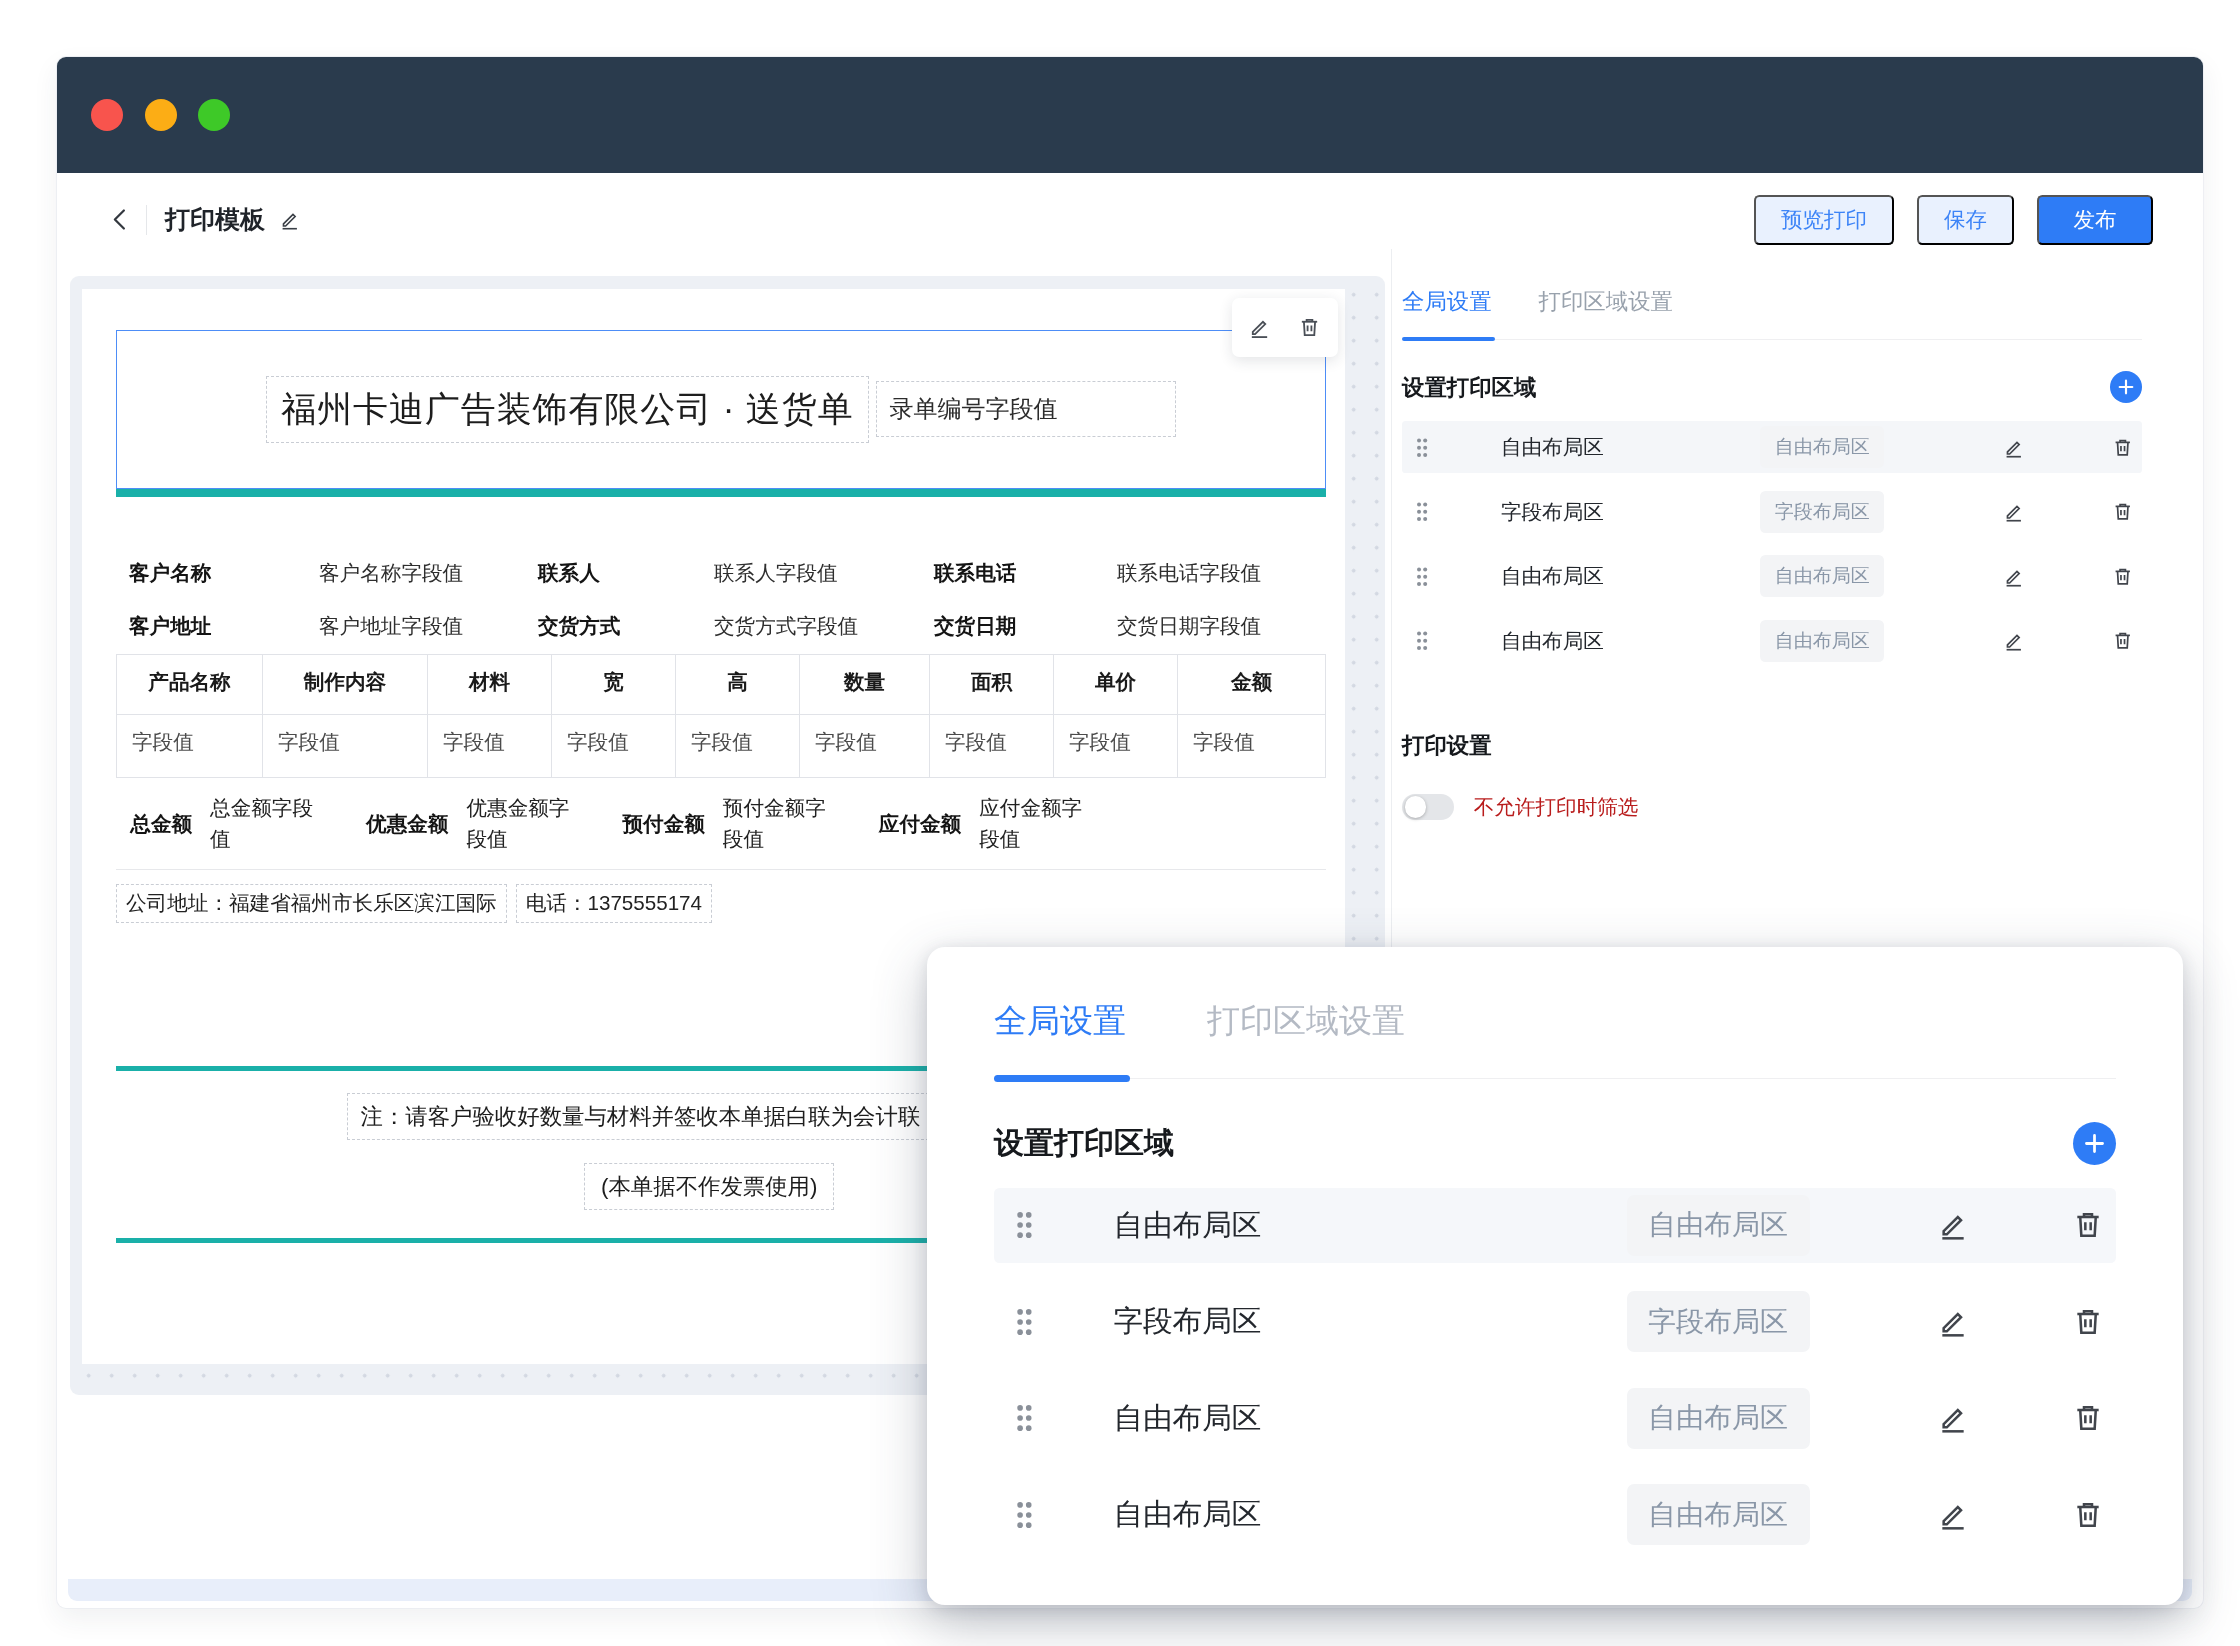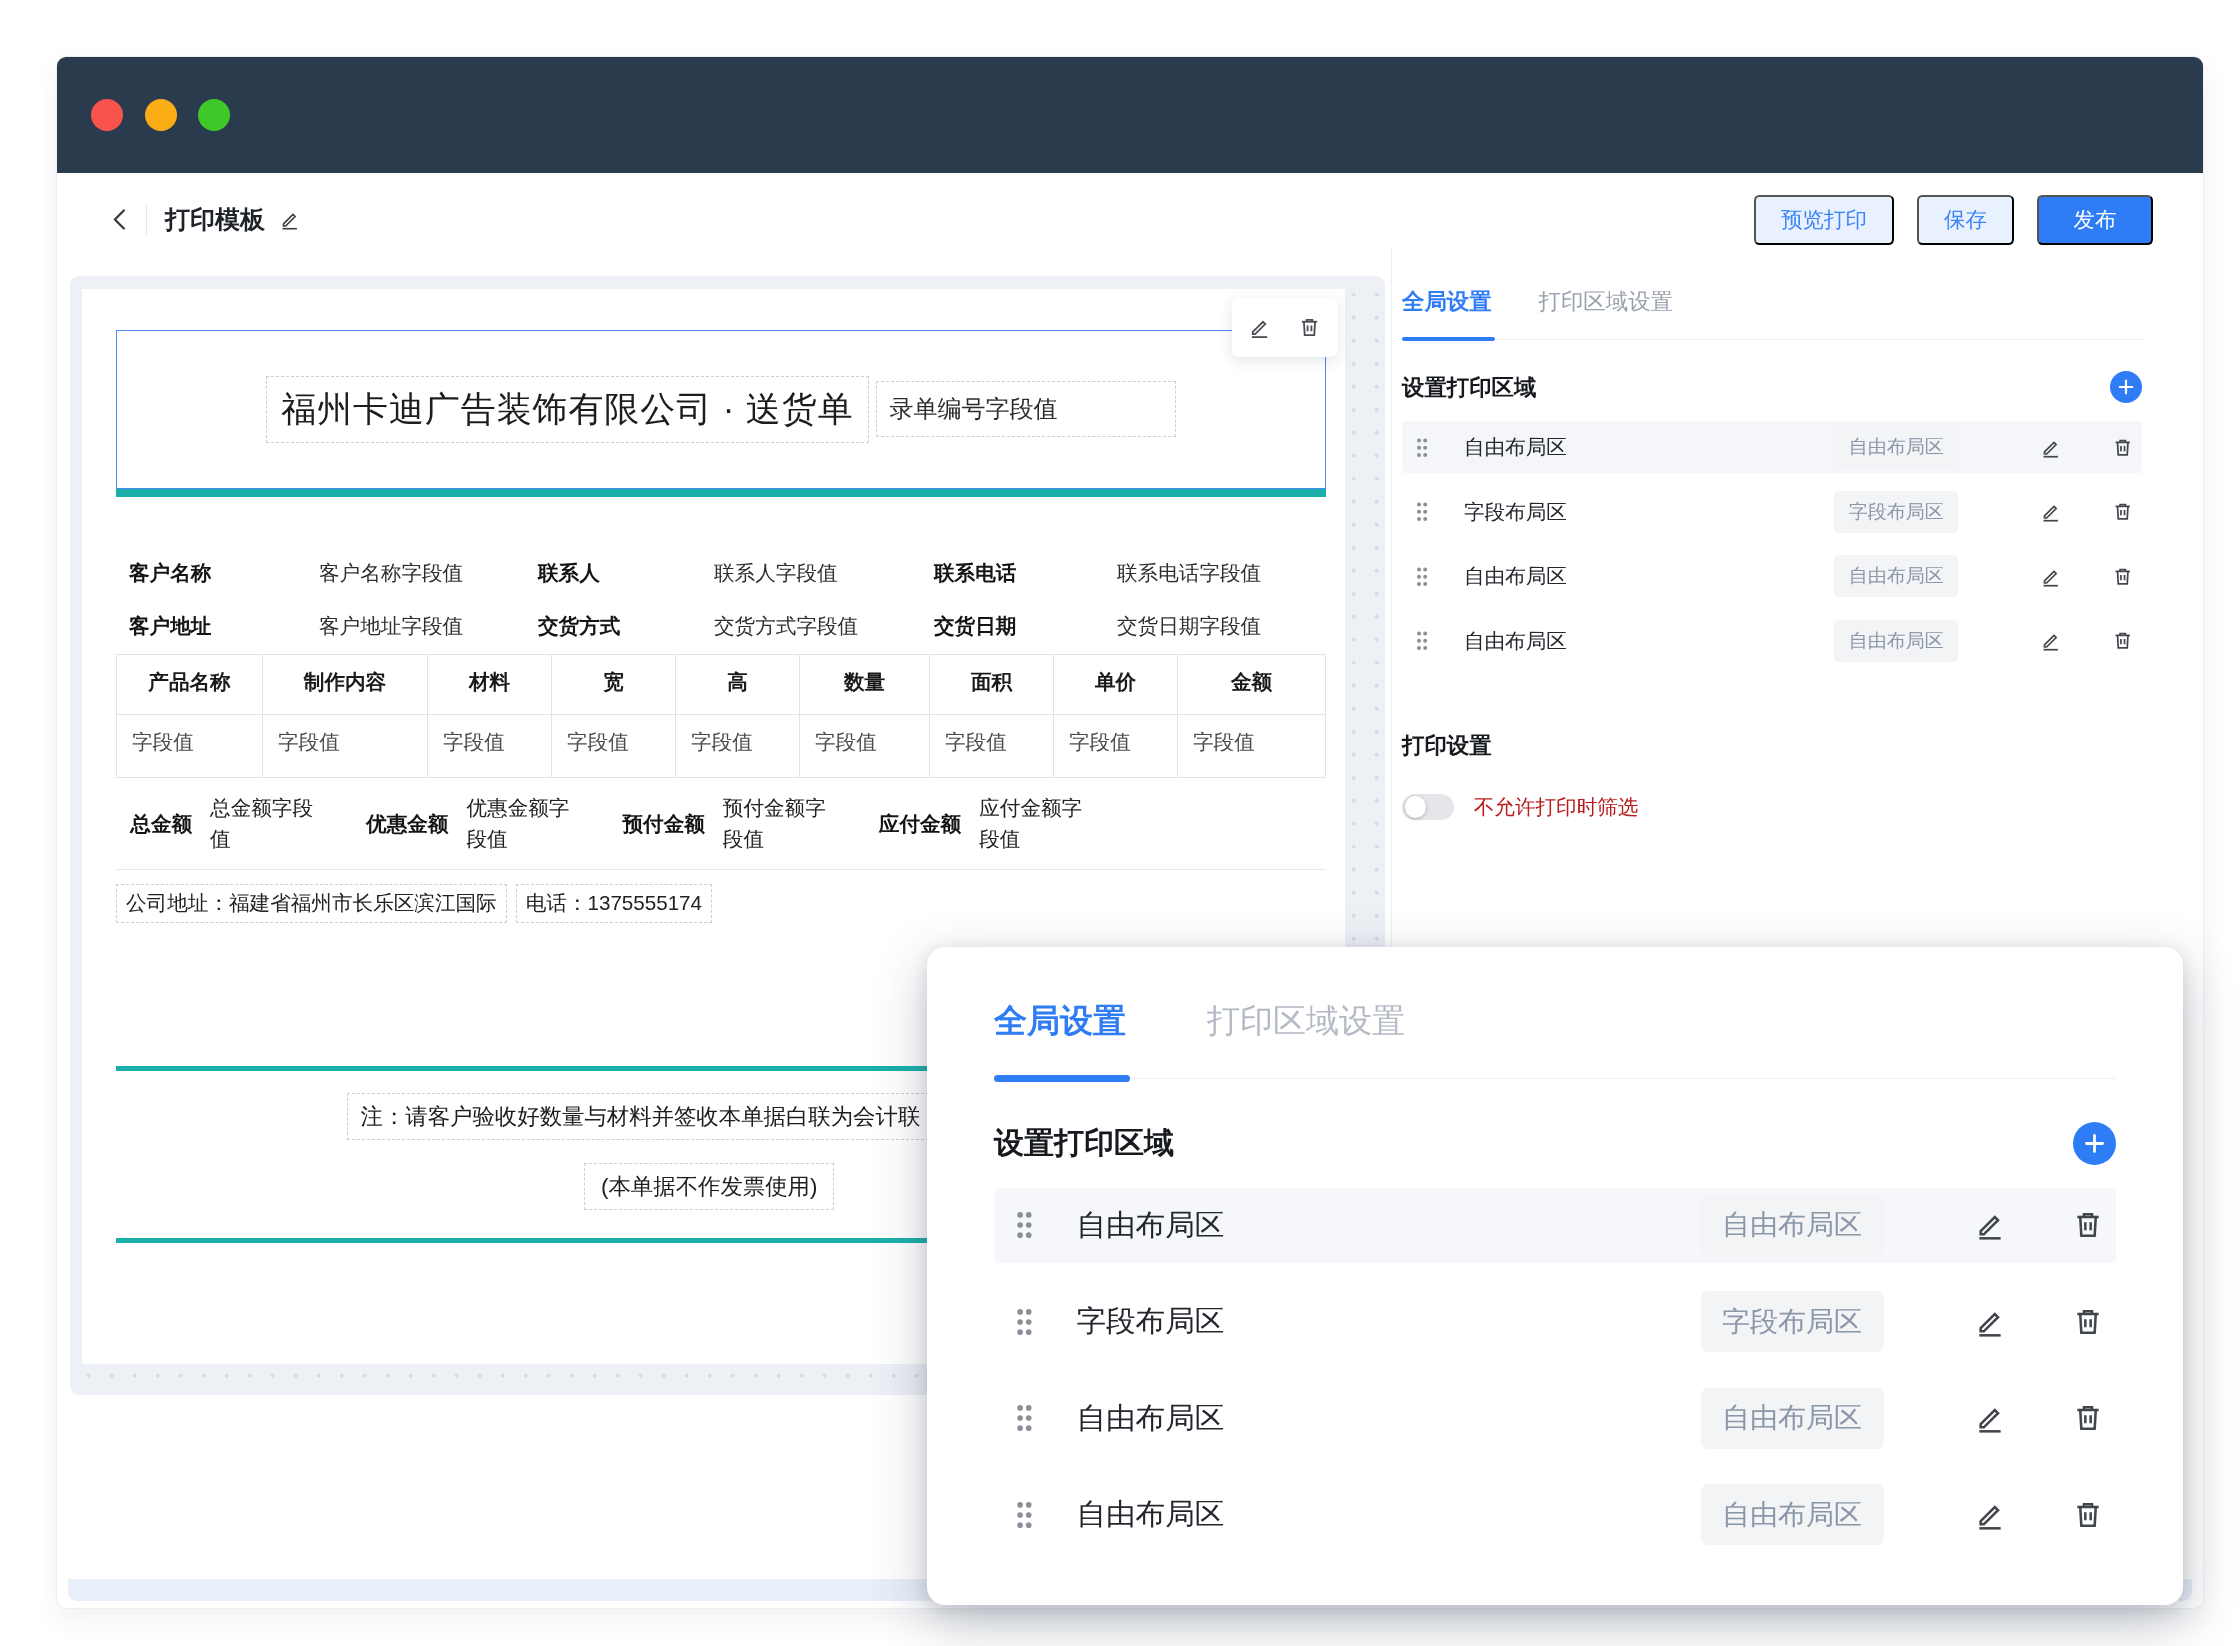--- a/index.html
+++ b/index.html
@@ -74,32 +74,32 @@
   .note2 { position:absolute; left:502px; top:874px; font-size:22.4px; color:#1d1d1d; padding:7.2px 16px; white-space:nowrap; }
 
   .float-toolbar { position:absolute; left:1162px; top:21.5px; width:106px; height:59px; background:#fff; border-radius:7.2px;
                    box-shadow:0 3.6px 14.3px rgba(30,40,60,.12); display:flex; align-items:center; justify-content:center; gap:27px;
                    color:#4a4f57; z-index:5; }
 
   
   .vdivider { position:absolute; left:1334px; top:192px; bottom:30px; width:0.9px; background:#ECEEF1; }
   .sidebar { position:absolute; left:1345px; top:229px; width:740px; }
   .tabs { display:flex; gap:47px; font-size:22.4px; align-items:flex-end; }
-  .tab-active   { color:#2E7CF6; font-weight:bold; }
+  .tab-active   { color:#2E7CF6; font-weight:normal; }
   .tab-inactive { color:#98A1AC; }
   .tabline { position:relative; margin-top:21.5px; height:0.9px; background:#EFEFF1; }
   .tabline .bar { position:absolute; left:0; bottom:-1.8px; width:93px; height:4.5px; background:#2E7CF6; border-radius:2.7px; }
 
   .section-row { margin-top:32px; display:flex; align-items:center; justify-content:space-between; }
   .section-title { font-size:22.4px; font-weight:bold; color:#16191d; }
   .plus-circle { width:32px; height:32px; border-radius:50%; background:#2E7CF6; color:#fff; display:flex; align-items:center; justify-content:center; cursor:pointer; }
   .plus-circle svg { width:18px; height:18px; }
 
   .area-rows { margin-top:18px; }
-  .area-row { height:52px; display:flex; align-items:center; padding:0 9px 0 12.5px; margin-bottom:12.5px; border-radius:3.6px; }
+  .area-row { height:52px; display:flex; align-items:center; padding:0 9px 0 12.5px; margin-bottom:12.5px; border-radius:3.6px;gap:37px; }
   .area-row.hl { background:#F4F6F9; }
   .drag-dots { color:#8A9099; display:flex; }
   .area-name { font-size:20.6px; color:#23272d; margin-left:36px; }
   .area-badge { margin-left:auto; background:#F3F4F6; color:#8A97A8; font-size:19px; padding:8px 14.3px; border-radius:5.4px; }
   .row-edit  { margin-left:82px; color:#41454c; display:flex; cursor:pointer; }
   .row-trash { margin-left:50px; color:#41454c; display:flex; cursor:pointer; }
 
   .print-settings-title { margin-top:63px; font-size:22.4px; font-weight:bold; color:#16191d; }
   .toggle-row { margin-top:32px; display:flex; align-items:center; gap:19.7px; }
   .switch { width:52px; height:26px; border-radius:13.4px; background:#E4E6E9; position:relative; cursor:pointer; }

